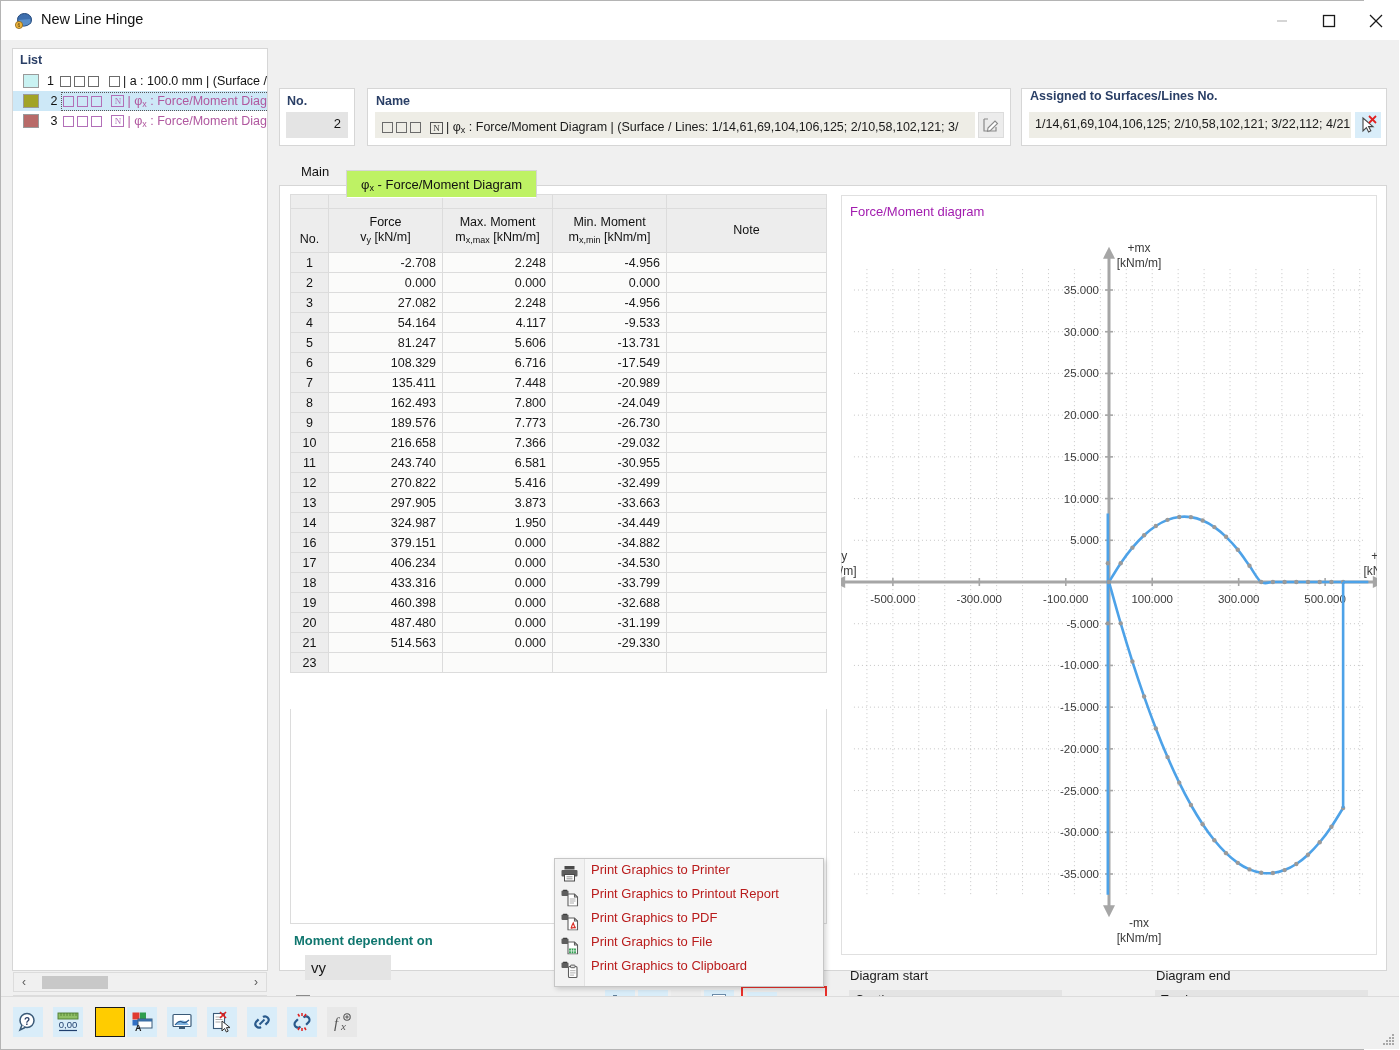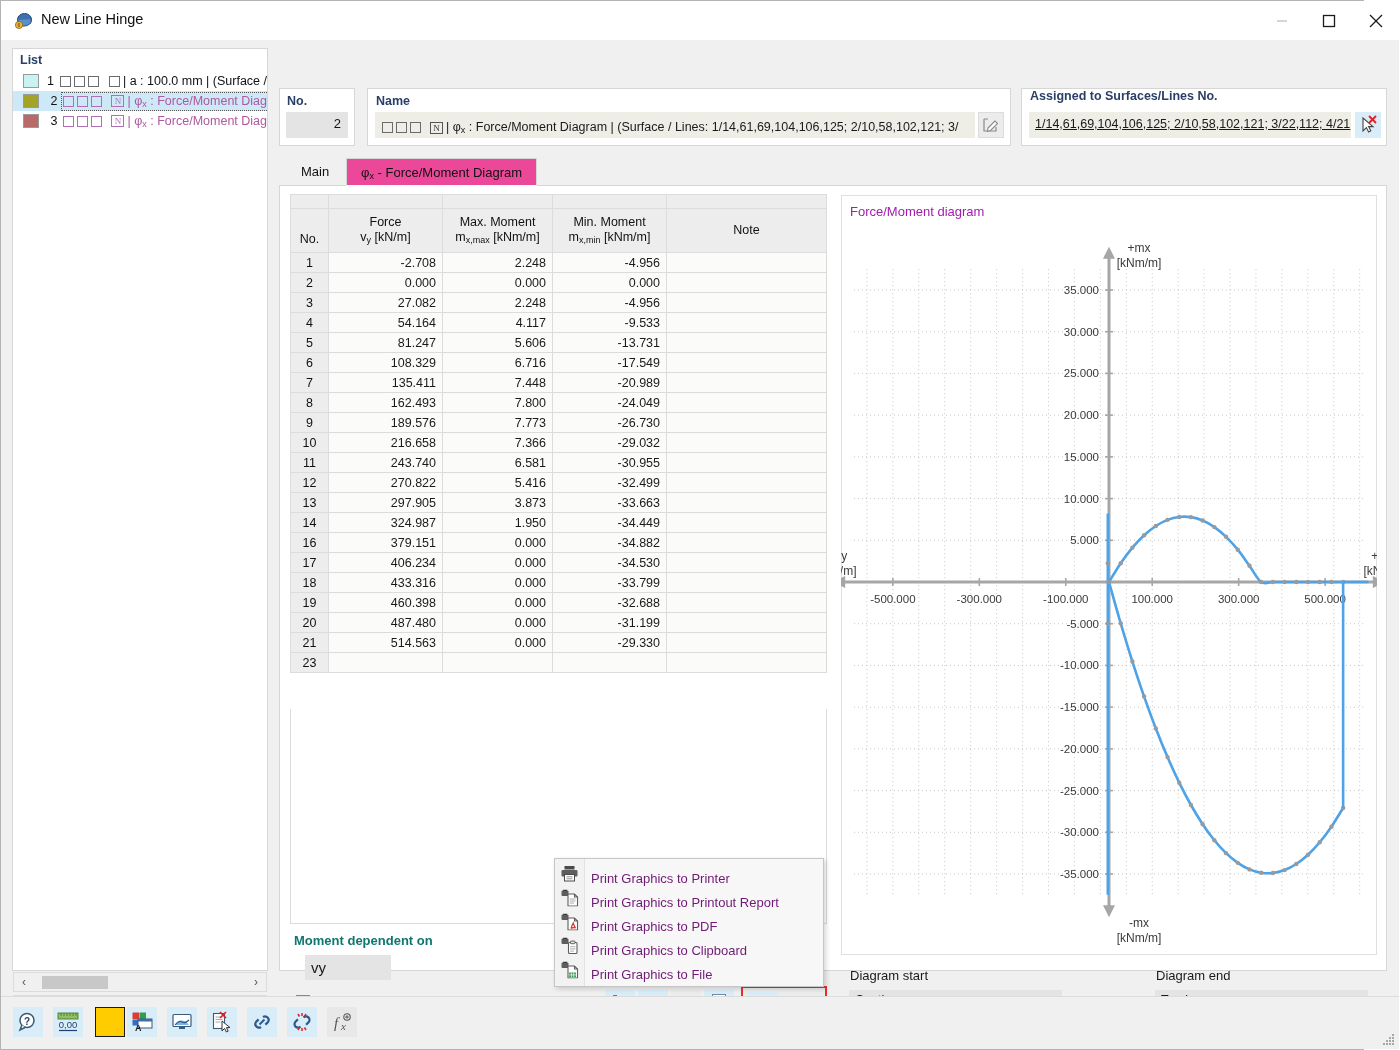--- a/index.html
+++ b/index.html
@@ -64,27 +64,27 @@
   #name-panel { left:366px; top:48px; width:644px; height:58px; }
   #name-label { left:375px; top:54px; }
   #name-field { position:absolute; left:374px; top:72px; width:600px; height:26px; background:#eeede6;
                 padding:5px 0 0 7px; font-size:12.5px; white-space:nowrap; overflow:hidden; display:flex;
                 align-items:center; gap:3px; }
   #name-edit-btn { position:absolute; left:977px; top:72px; width:26px; height:26px; background:#ececec; border:1px solid #dcdcdc; }
 
   #assigned-panel { left:1020px; top:48px; width:366px; height:58px; }
   #assigned-label { left:1029px; top:49px; }
   #assigned-field { position:absolute; left:1028px; top:72px; width:322px; height:26px; background:#eeede6;
-                    padding:5px 0 0 6px; font-size:12.5px; white-space:nowrap; overflow:hidden;text-decoration:underline; }
+                    padding:5px 0 0 6px; font-size:12.5px; white-space:nowrap; overflow:hidden; }
   #assigned-pick-btn { position:absolute; left:1354px; top:72px; width:26px; height:26px; background:#d9edf9; }
 
   
   .tabs { position:absolute; left:278px; top:118px; width:1108px; height:28px; }
   .tab { position:absolute; top:0; height:28px; line-height:27px; padding:0 14px; font-size:13px; color:#111; }
-  .tab.active { background:#ec4899; border:1px solid #d6d6d6; border-bottom:1px solid #ffffff; z-index:2; }
+  .tab.active { background:#bef264; border:1px solid #d6d6d6; border-bottom:1px solid #ffffff; z-index:2;margin-top:12px; }
 
   
   #content-panel { left:278px; top:145px; width:1108px; height:786px; background:#ffffff; border:1px solid #d6d6d6; }
 
   
   .tbl { position:absolute; left:289px; top:154px; border-collapse:collapse; font-size:12.5px; }
   .tbl td, .tbl th { border:1px solid #dcdcdc; }
   .tbl .spacer td { height:14px; background:#ededed; border-bottom:1px solid #dcdcdc; }
   .tbl thead th { background:#ededed; font-weight:normal; color:#111; height:44px; vertical-align:middle;
                   text-align:center; padding:0 4px; line-height:1.25; }
@@ -104,21 +104,21 @@
   
   .ttb { position:absolute; top:950px; width:30px; height:26px; background:#d9edf9; }
   .ttb.plain { background:#ececec; }
   .ttb svg { position:absolute; left:50%; top:50%; transform:translate(-50%,-50%); }
   #export-group { position:absolute; left:740px; top:946px; width:86px; height:34px; border:2px solid #e8302a; background:#ececec; }
 
   
   #ctxmenu { position:absolute; left:553px; top:818px; width:270px; background:#f7f7f7;
              border:1px solid #c6c6c6; box-shadow:2px 2px 5px rgba(0,0,0,.17); z-index:40; }
   #ctxmenu .gutter { position:absolute; left:0; top:0; width:30px; height:100%; background:#f2f2f2; border-right:1px solid #e2e2e2; }
-  .mi { position:relative; height:24px; display:flex; align-items:flex-end; font-size:13px; color:#701a75; z-index:2; }
+  .mi { position:relative; height:24px; display:flex; align-items:flex-start; font-size:13px; color:#b91c1c; z-index:2; }
   .mi .mi-icon { width:30px; height:24px; position:relative; flex:none; }
   .mi .mi-icon svg { position:absolute; left:50%; top:50%; transform:translate(-50%,-50%); }
   .mi .mi-label { padding-left:6px; }
 
   
   #chart-panel { position:absolute; left:840px; top:155px; width:536px; height:760px; background:#ffffff; border:1px solid #e0e0e0; }
   #chart-title { position:absolute; left:849px; top:164px; font-size:13px; color:#a21caf; }
   #chart-svg { position:absolute; left:840px; top:155px; }
 
   
@@ -595,47 +595,47 @@
             <path d="M10.5 15 q1.2 -4 2.2 -5.5 q1.2 4 2.4 4.8 q-3.2 -.6 -4.6 .7" fill="none" stroke="#d9342b" stroke-width="1.2"></path>
           </svg>
         </div>
         <div class="mi-label">Print Graphics to PDF</div>
       </div>
       <div class="mi">
         <div class="mi-icon">
           <svg width="19" height="17" viewBox="0 0 19 17">
             <rect x="1" y="1" width="7" height="5.5" rx="1" fill="#5e5e5e"></rect>
             <rect x="2.6" y="0" width="4" height="1.6" fill="#3f3f3f"></rect>
-            <rect x="8" y="5" width="8.5" height="11" rx="1" fill="#fff" stroke="#5e5e5e" stroke-width="1.1"></rect>
-            <rect x="10" y="3.6" width="4.5" height="2.6" rx=".6" fill="#e6e6e6" stroke="#5e5e5e" stroke-width="1"></rect>
-            <g stroke="#a5a5a5" stroke-width=".9">
-              <line x1="9.6" y1="9.2" x2="15" y2="9.2"></line>
-                <line x1="9.6" y1="11.4" x2="15" y2="11.4"></line>
-                <line x1="9.6" y1="13.6" x2="13.6" y2="13.6"></line>
-            </g>
-          </svg>
-        </div>
-        <div class="mi-label">Print Graphics to Clipboard</div>
-      </div>
-      <div class="mi">
-        <div class="mi-icon">
-          <svg width="19" height="17" viewBox="0 0 19 17">
-            <rect x="1" y="1" width="7" height="5.5" rx="1" fill="#5e5e5e"></rect>
-            <rect x="2.6" y="0" width="4" height="1.6" fill="#3f3f3f"></rect>
             <path d="M7.5 4.5 h6.5 l3 3 v9 h-9.5Z" fill="#fff" stroke="#5e5e5e" stroke-width="1.1"></path>
             <path d="M14 4.5 v3 h3" fill="none" stroke="#5e5e5e" stroke-width="1.1"></path>
             <rect x="8.6" y="11" width="6.8" height="4.8" fill="#2f9e4f"></rect>
             <g stroke="#fff" stroke-width=".7">
               <line x1="8.6" y1="13.4" x2="15.4" y2="13.4"></line>
                 <line x1="10.9" y1="11" x2="10.9" y2="15.8"></line>
                 <line x1="13.2" y1="11" x2="13.2" y2="15.8"></line>
             </g>
           </svg>
         </div>
         <div class="mi-label">Print Graphics to File</div>
+      </div>
+      <div class="mi">
+        <div class="mi-icon">
+          <svg width="19" height="17" viewBox="0 0 19 17">
+            <rect x="1" y="1" width="7" height="5.5" rx="1" fill="#5e5e5e"></rect>
+            <rect x="2.6" y="0" width="4" height="1.6" fill="#3f3f3f"></rect>
+            <rect x="8" y="5" width="8.5" height="11" rx="1" fill="#fff" stroke="#5e5e5e" stroke-width="1.1"></rect>
+            <rect x="10" y="3.6" width="4.5" height="2.6" rx=".6" fill="#e6e6e6" stroke="#5e5e5e" stroke-width="1"></rect>
+            <g stroke="#a5a5a5" stroke-width=".9">
+              <line x1="9.6" y1="9.2" x2="15" y2="9.2"></line>
+                <line x1="9.6" y1="11.4" x2="15" y2="11.4"></line>
+                <line x1="9.6" y1="13.6" x2="13.6" y2="13.6"></line>
+            </g>
+          </svg>
+        </div>
+        <div class="mi-label">Print Graphics to Clipboard</div>
       </div>
       <div style="height:4px"></div>
     </div>
 
     <div id="chart-panel"></div>
     <div id="chart-title">Force/Moment diagram</div>
     <svg id="chart-svg" width="536" height="760">
         <line x1="25.935483870967744" y1="74.14285714285711" x2="25.935483870967744" y2="699.8571428571429" stroke="#b9b9b9" stroke-width="0.8" stroke-dasharray="1 3"></line>
         <line x1="51.87096774193549" y1="74.14285714285711" x2="51.87096774193549" y2="699.8571428571429" stroke="#b9b9b9" stroke-width="0.8" stroke-dasharray="1 3"></line>
         <line x1="77.80645161290323" y1="74.14285714285711" x2="77.80645161290323" y2="699.8571428571429" stroke="#b9b9b9" stroke-width="0.8" stroke-dasharray="1 3"></line>

